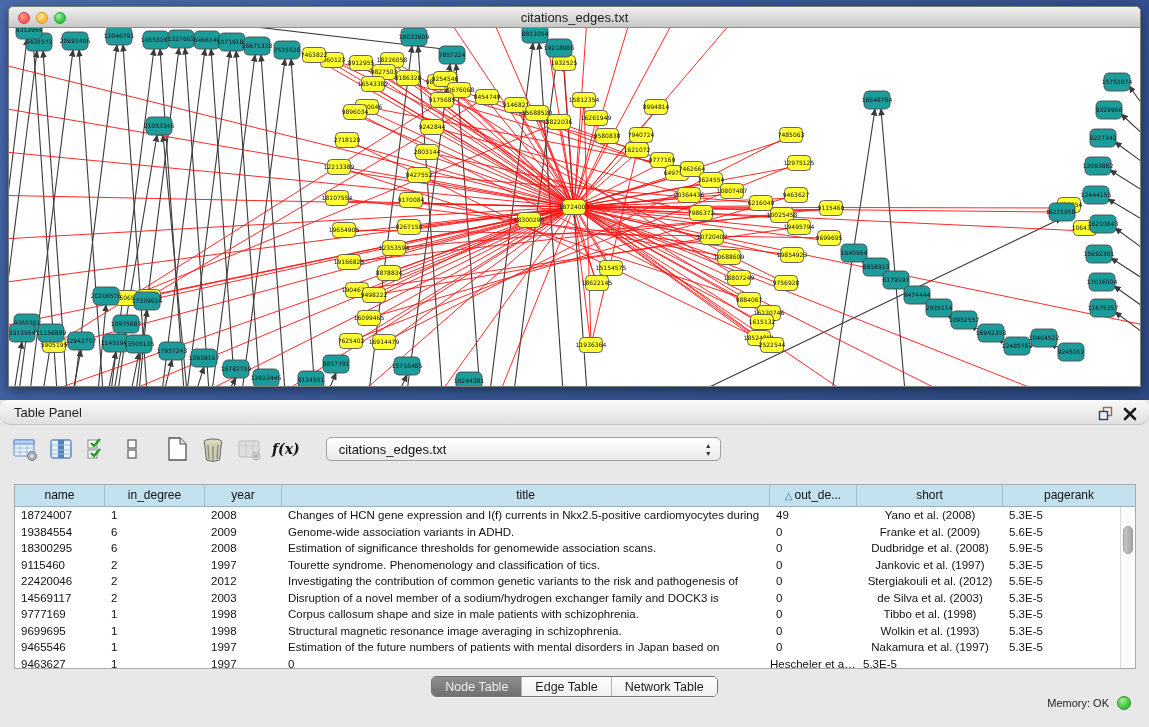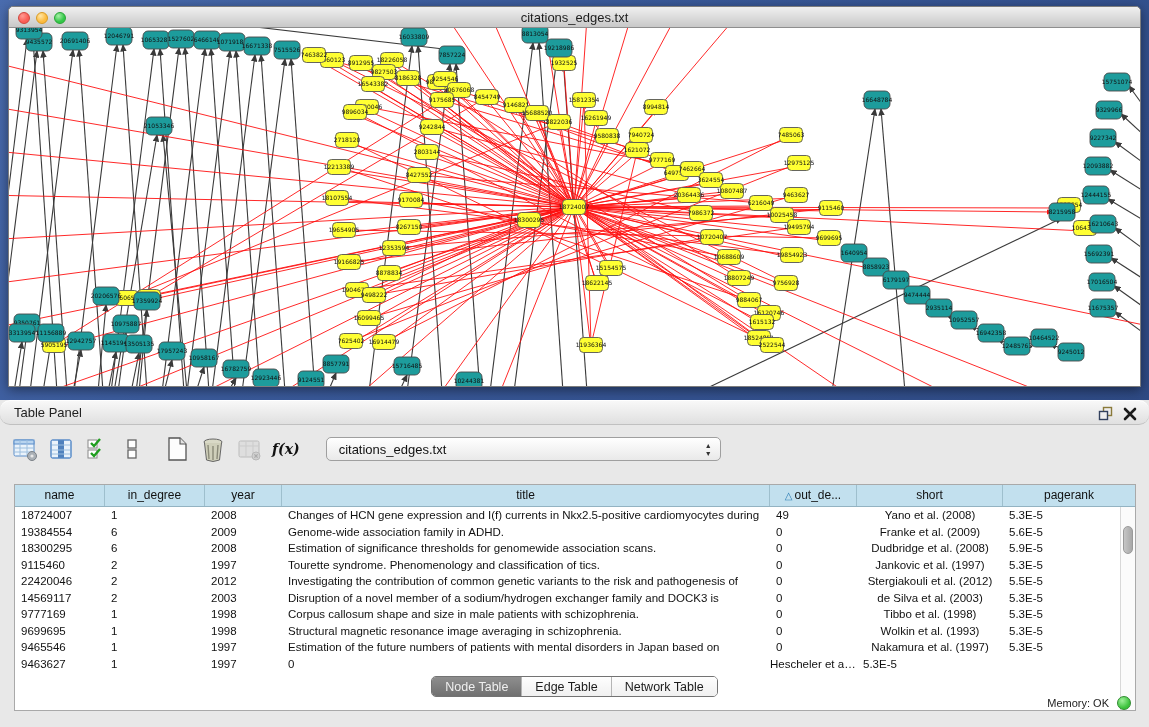--- a/index.html
+++ b/index.html
@@ -31,21 +31,21 @@
 
   .toolbar { height:48px; display:flex; align-items:center; padding-left:12px; }
   .tb-icon { width:26px; height:26px; margin-right:10px; display:flex; align-items:center; justify-content:center; }
   .fx { font-family:"DejaVu Serif",serif; font-style:italic; font-weight:bold; font-size:14px; color:#111; margin-right:4px; }
   .dropdown { width:395px; height:24px; margin-left:22px; border:1px solid #9f9f9f; border-radius:5px;
     background:linear-gradient(#ffffff,#e9e9e9); display:flex; align-items:center;
     padding:0 8px 0 12px; font-size:13px; color:#111; position:relative; }
   .dd-arrows { position:absolute; right:8px; top:4px; display:flex; flex-direction:column; gap:1px; }
   .dd-arrows span { font-size:7px; line-height:7px; color:#333; }
 
-  .table-wrap { position:absolute; left:14px; top:84px; width:1122px; height:227px;
+  .table-wrap { position:absolute; left:14px; top:84px; width:1122px; height:185px;
     background:#fff; border:1px solid #a9a9a9; overflow:hidden; }
   .tgrid { display:grid; grid-template-columns:90px 100px 77px 488px 87px 146px 1fr; }
   .thead { height:22px; background:#c2e0ee; border-bottom:1px solid #93b3c2; }
   .th { font-size:12px; color:#111; text-align:center; line-height:21px;
     border-right:1px solid #9ebfcd; overflow:hidden; white-space:nowrap; }
   .th:last-child { border-right:none; }
   .sort-tri { color:#2f7fb5; font-size:10px; margin-right:2px; }
   .trow { height:16.5px; align-items:center; }
   .td { font-size:11.5px; color:#111; padding-left:6px; white-space:nowrap; overflow:hidden; text-overflow:ellipsis; }
   .td.center { text-align:center; padding-left:0; }
@@ -914,21 +914,21 @@
           <div class="td">2008</div>
           <div class="td">Changes of HCN gene expression and I(f) currents in Nkx2.5-positive cardiomyocytes during</div>
           <div class="td">49</div>
           <div class="td center">Yano et al. (2008)</div>
           <div class="td">5.3E-5</div>
         </div>
         <div class="tgrid trow">
           <div class="td">19384554</div>
           <div class="td">6</div>
           <div class="td">2009</div>
-          <div class="td">Genome-wide association family in ADHD.</div>
+          <div class="td">Genome-wide association variants in ADHD.</div>
           <div class="td">0</div>
           <div class="td center">Franke et al. (2009)</div>
           <div class="td">5.6E-5</div>
         </div>
         <div class="tgrid trow">
           <div class="td">18300295</div>
           <div class="td">6</div>
           <div class="td">2008</div>
           <div class="td">Estimation of significance thresholds for genomewide association scans.</div>
           <div class="td">0</div>

